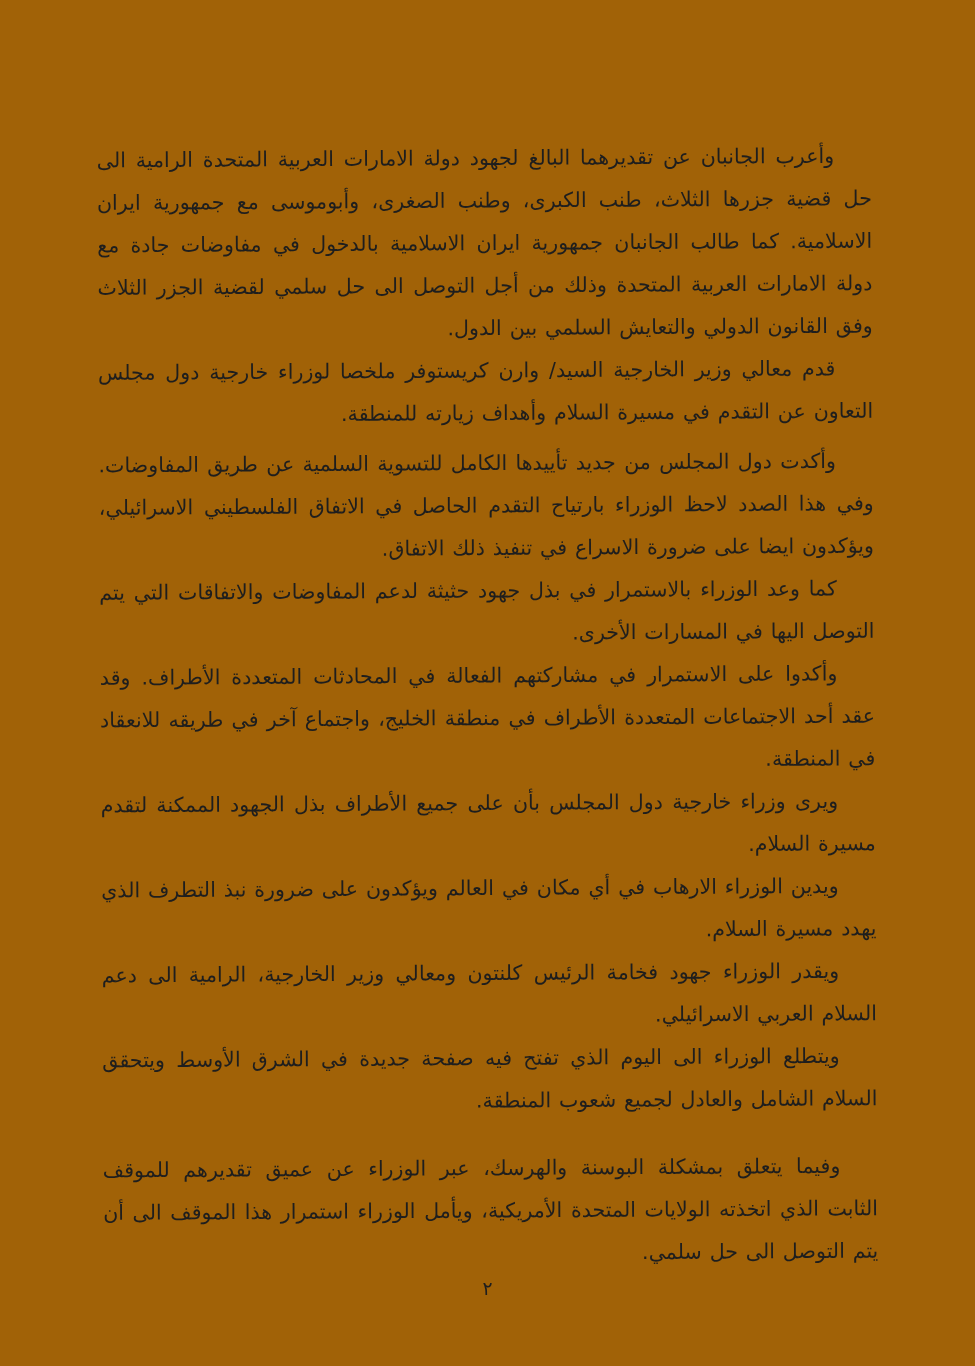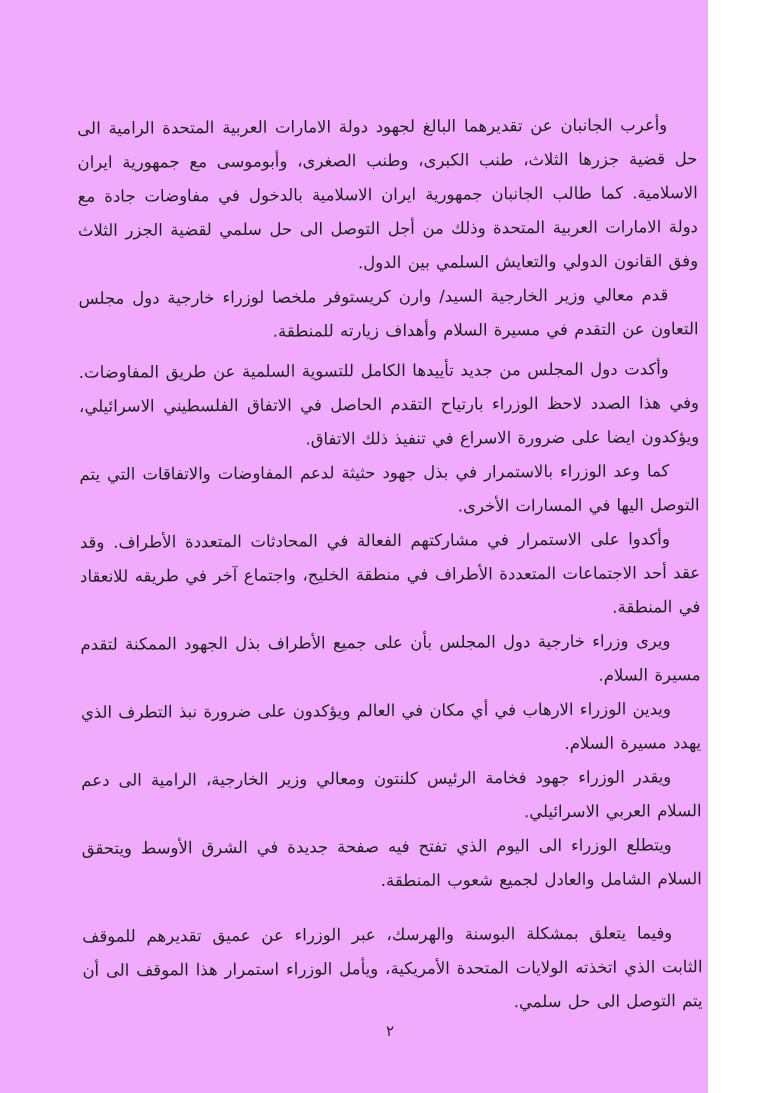--- a/index.html
+++ b/index.html
@@ -12,23 +12,23 @@
     height: 1093px;
     position: relative;
     overflow: hidden;
     font-family: "DejaVu Sans", sans-serif;
     -webkit-font-smoothing: antialiased;
   }
   .scan-page {
     position: absolute;
     top: 0;
     left: 0;
-    width: 708px;
+    width: 780px;
     height: 1093px;
-    background: #f0abfc;
+    background: #a16207;
   }
   .page-content {
     position: absolute;
     top: 110px;
     left: 80px;
     width: 620px;
     direction: rtl;
     text-align: justify;
     color: #1e1e1e;
     font-size: 16.5px;

